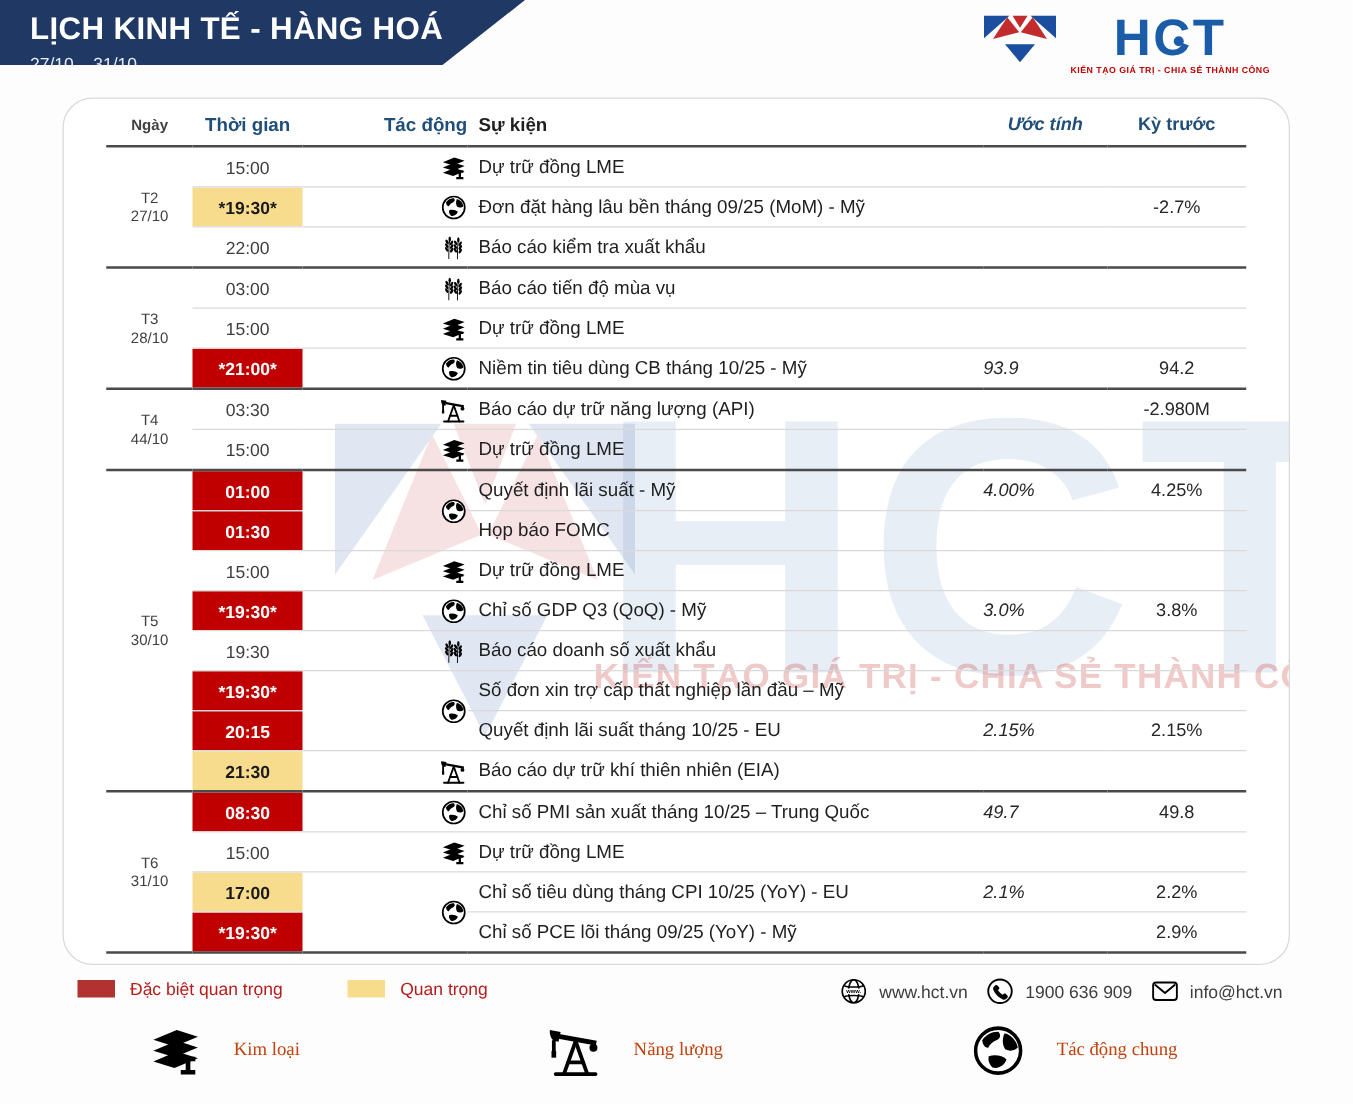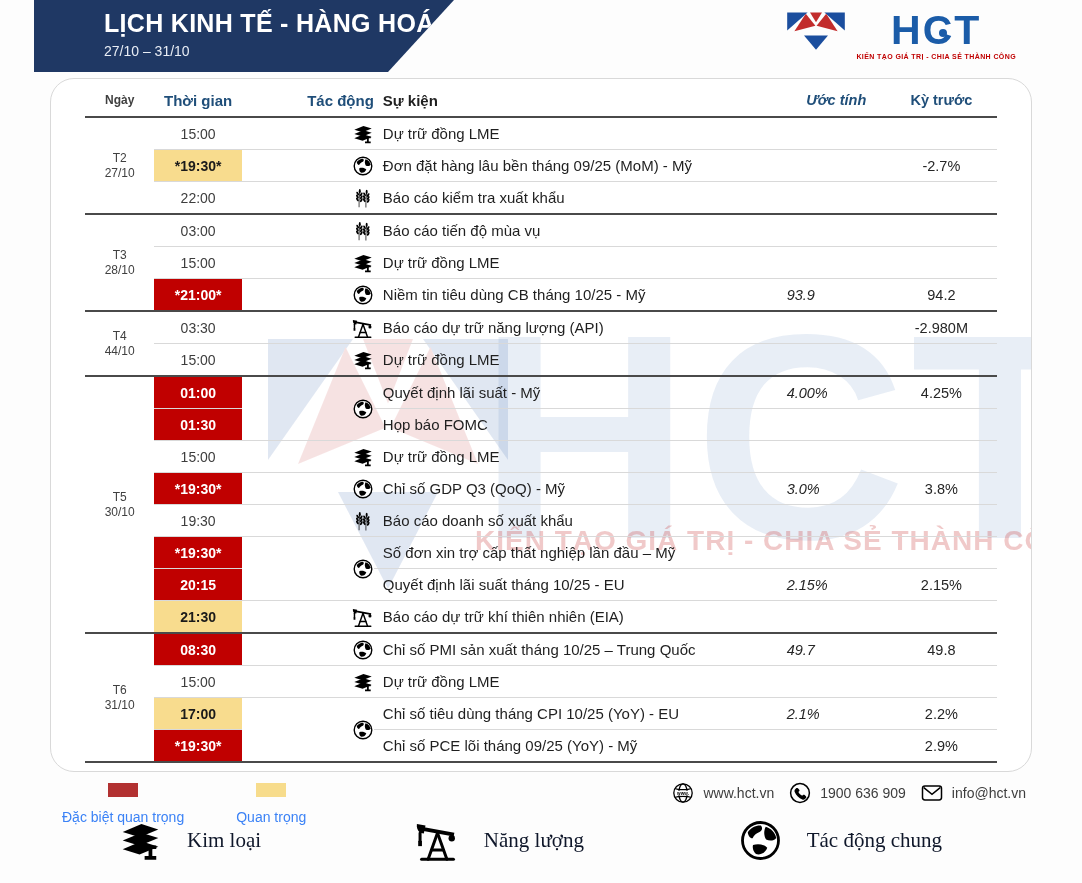--- a/index.html
+++ b/index.html
@@ -3,24 +3,24 @@
 <meta charset="utf-8">
 <style>
   html,body{margin:0;padding:0;}
   body{
     width:1082px;height:883px;position:relative;overflow:hidden;
     background:#fdfdfd;color:#262626;
     font-family:"Liberation Sans","DejaVu Sans",sans-serif;
   }
   
   .banner{
-    position:absolute;left:0;top:0;width:420px;height:72px;
+    position:absolute;left:0;top:0;width:420px;height:52px;
     background:#1F3864;color:#fff;
     clip-path:polygon(0 0,100% 0,calc(100% - 66px) 100%,0 100%);
-    box-sizing:border-box;padding:9px 0 0 70px;margin-left:34px;
+    box-sizing:border-box;padding:9px 0 0 24px;
   }
   .banner-title{font-size:25px;font-weight:bold;letter-spacing:.3px;}
   .banner-sub{font-size:14px;margin-top:5px;color:#e8edf5;}
   
   .brand{position:absolute;top:10px;right:66px;display:flex;align-items:flex-start;gap:10px;}
   .brand-right{display:flex;flex-direction:column;align-items:center;}
   .brand-text{font-size:41px;line-height:40px;font-weight:bold;color:#1B5CA8;letter-spacing:2px;position:relative;}
   .brand-tagline{font-size:7px;font-weight:bold;color:#C00000;letter-spacing:.4px;margin-top:3px;white-space:nowrap;}
   
   .card{
@@ -57,30 +57,30 @@
         font-size:14px;color:#3d3d3d;box-sizing:border-box;}
   .time.hl-red{background:#C00000;color:#fff;font-weight:bold;}
   .time.hl-yellow{background:#F8DC8E;color:#1a1a1a;font-weight:bold;}
   .c-icon{width:133px;text-align:right;padding-left:24px !important;box-sizing:border-box;}
   .ticon{width:22px;height:22px;vertical-align:middle;}
   .c-event{width:409px;text-align:left;padding-left:9px !important;font-size:15px;color:#1f1f1f;}
   .c-est{width:100px;font-size:14.5px;font-style:italic;}
   .c-prev{width:112px;text-align:center;font-size:14.5px;}
   
   .legend-row{position:absolute;left:62px;top:783px;display:flex;gap:52px;align-items:center;}
-  .legend-item{display:flex;align-items:center;gap:12px;font-size:14px;color:#3b82f6;flex-direction:column;}
+  .legend-item{display:flex;align-items:center;gap:12px;font-size:14px;color:#b91c1c;}
   .swatch{width:30px;height:14px;}
   .contacts{position:absolute;top:781px;right:56px;display:flex;gap:14px;align-items:flex-end;}
   .contact-item{display:flex;align-items:center;gap:8px;font-size:14px;color:#3d3d3d;}
   .cicon{width:24px;height:24px;}
   
   .cat-row{position:absolute;left:118px;top:818px;width:824px;display:flex;justify-content:space-between;align-items:center;}
   .cat-item{display:flex;align-items:center;gap:24px;}
   .cat-item .ticon-big{width:45px;height:45px;}
-  .cat-label{font-family:"Liberation Serif","DejaVu Serif",serif;font-size:21px;color:#0f172a;}
+  .cat-label{font-family:"Liberation Serif","DejaVu Serif",serif;font-size:15px;color:#c2410c;}
   .c-dot{position:absolute;left:53.5%;top:19px;width:8px;height:8px;border-radius:50%;background:#1B5CA8;}
 </style>
 </head>
 <body>
 
 <svg width="0" height="0" style="position:absolute" aria-hidden="true">
   <defs>
     <symbol id="i-metal" viewBox="0 0 24 24">
       <g fill="#000">
         <path d="M2.5,7.4 L12.5,3.2 L21.5,6.1 L11.5,10.2 Z"></path>

